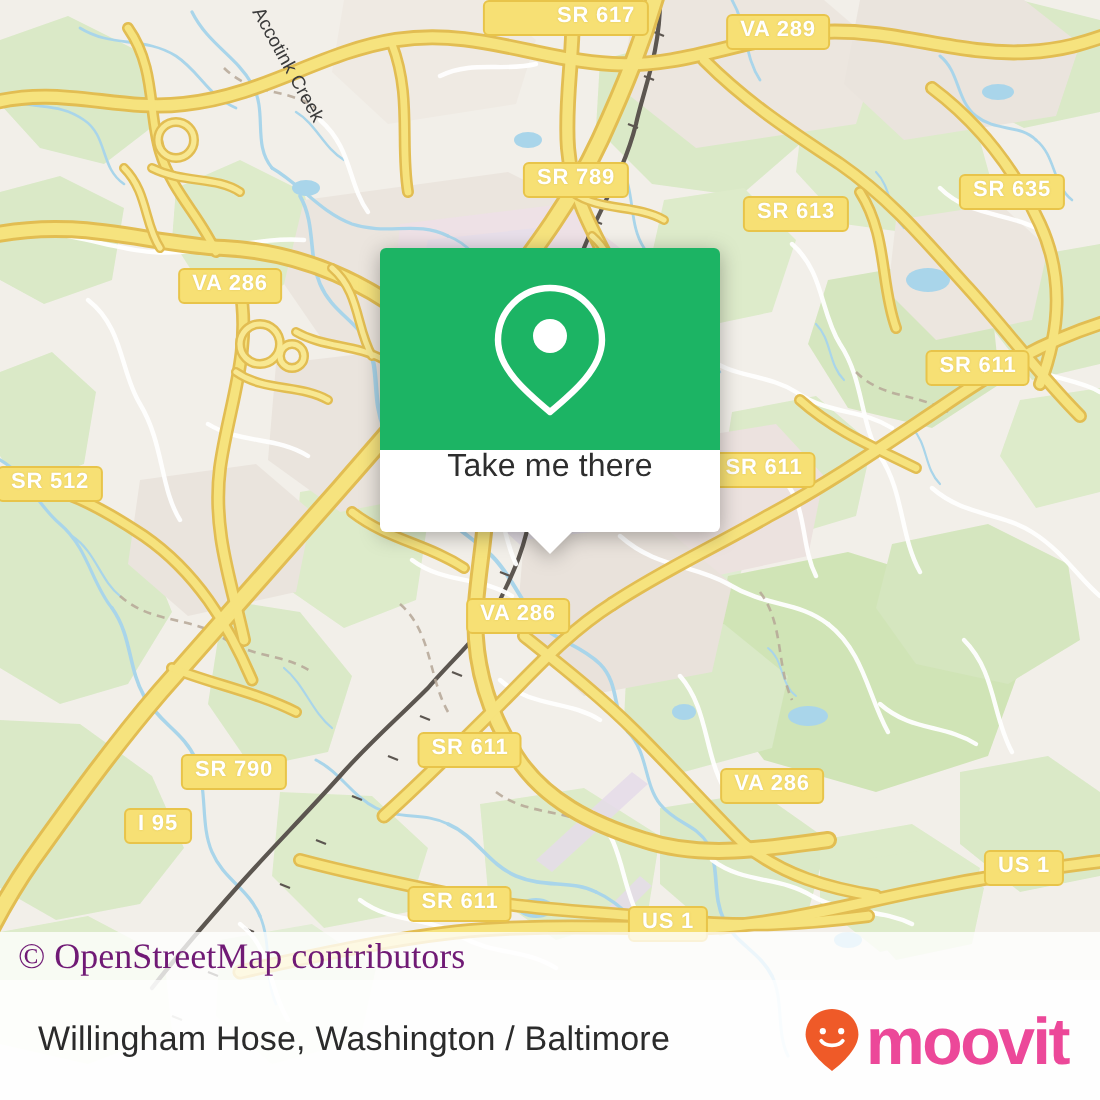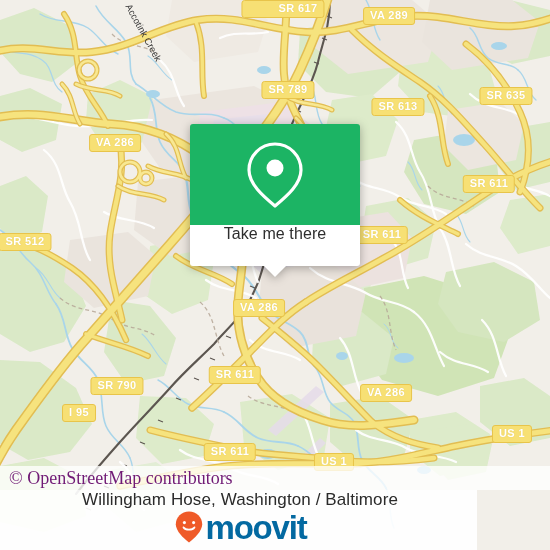--- a/index.html
+++ b/index.html
@@ -124,47 +124,46 @@
     font-family: Liberation Serif, serif;
     font-size: 18px;
     color: #701a75;
   }
 
   
   #footer {
     position: absolute;
     left: 0;
     top: 490px;
-    width: 477px;
+    width: 550px;
     height: 60px;
     background: rgba(255,255,255,0.92);
     display: flex;
     align-items: center;
-    justify-content: flex-start;
+    justify-content: space-between;
     box-sizing: border-box;
     padding: 0 16px 0 19px;
-    flex-direction: column;
   }
   #footer-title {
     font-family: "Liberation Sans", sans-serif;
     font-size: 17px;
     color: #2b2b2b;
     letter-spacing: 0.1px;
     white-space: nowrap;
   }
   #brand {
     display: flex;
     align-items: center;
     gap: 2px;
   }
   #brand-word {
     font-family: "Liberation Sans", sans-serif;
     font-size: 33px;
     font-weight: bold;
-    color: #0369a1;
+    color: #ec4899;
     letter-spacing: -1.2px;
     line-height: 33px;
   }
 </style>
 </head>
 <body>
 
 <div id="app">
 
   <div id="map">

